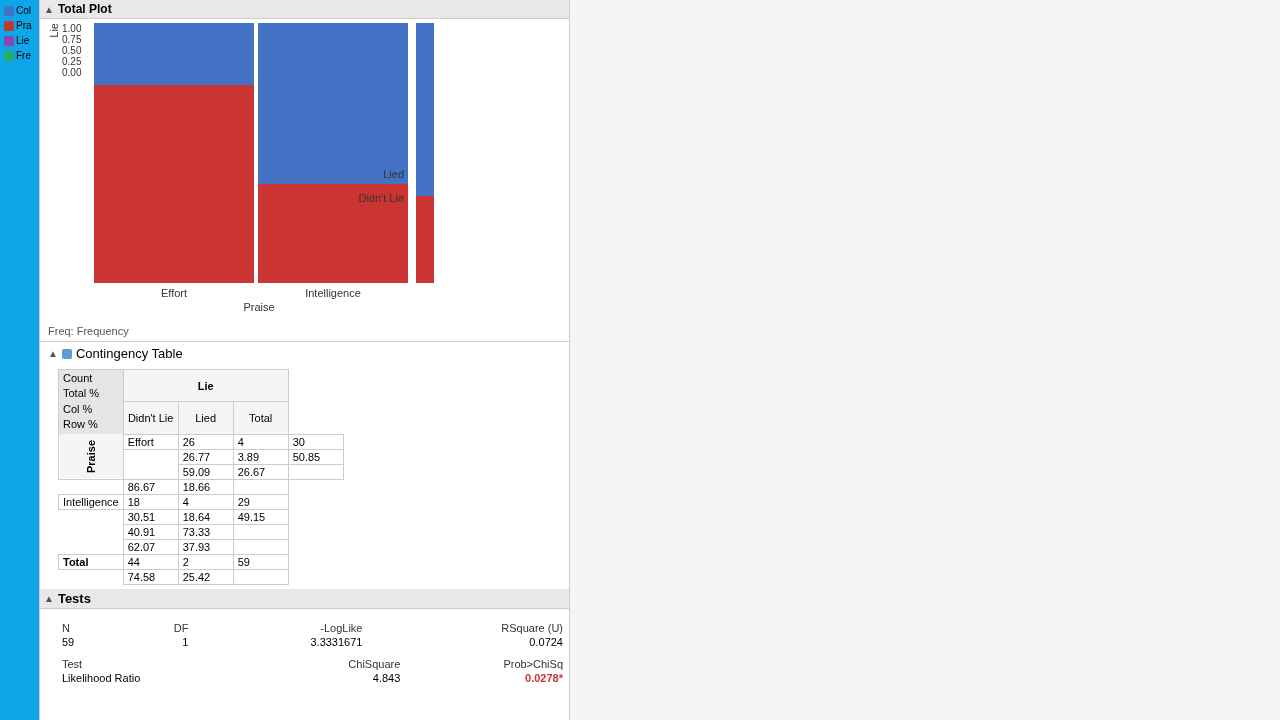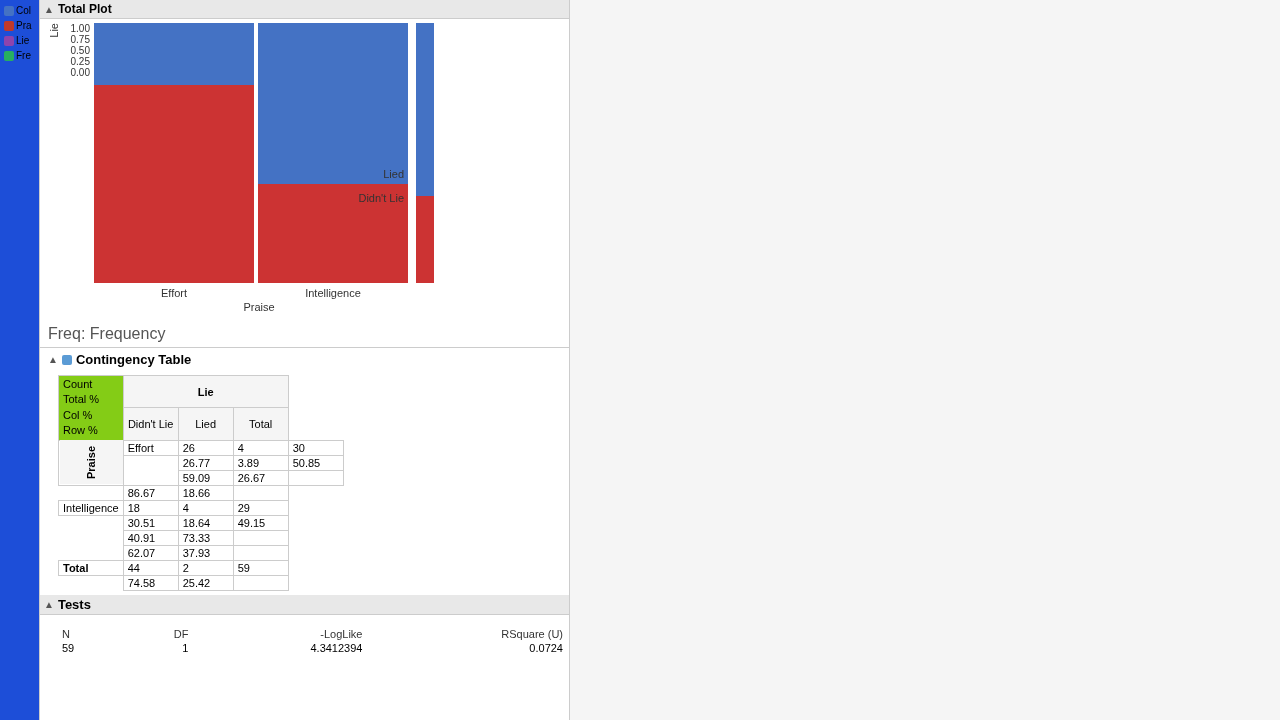--- a/index.html
+++ b/index.html
@@ -9,21 +9,21 @@
       background: #f0f0f0;
       display: flex;
       width: 1280px;
       height: 720px;
       overflow: hidden;
     }
 
     
     .sidebar {
       width: 40px;
-      background: #1d4ed8;
+      background: #0ea5e9;
       border-right: 1px solid #ccc;
       display: flex;
       flex-direction: column;
       padding: 4px 2px;
       gap: 2px;
       flex-shrink: 0;
     }
     .sidebar-item {
       display: flex;
       align-items: center;
@@ -88,21 +88,21 @@
     }
 
     .y-ticks {
       display: flex;
       flex-direction: column;
       justify-content: space-between;
       font-size: 10px;
       color: #333;
       padding-bottom: 20px;
       width: 32px;
-      text-align: right;
+      text-align: left;
       padding-right: 4px;
     }
 
     .plot-area {
       display: flex;
       flex-direction: column;
       position: relative;
     }
 
     .mosaic-bars {
@@ -152,21 +152,21 @@
     .x-label-legend { width: 30px; }
 
     .x-axis-title {
       text-align: center;
       font-size: 11px;
       color: #333;
       margin-top: 2px;
     }
 
     .freq-note {
-      font-size: 16px;
+      font-size: 11px;
       color: #555;
       padding: 4px 8px;
     }
 
     
     .contingency-section {
       padding: 4px 8px;
     }
 
     .ct-table {
@@ -198,21 +198,21 @@
       writing-mode: vertical-rl;
       transform: rotate(180deg);
       text-align: center;
       font-weight: bold;
       background: #f5f5f5;
       vertical-align: middle;
     }
     .ct-table .corner-cell {
       text-align: left;
       vertical-align: top;
-      background: #84cc16;
+      background: #e5e5e5;
       line-height: 1.4;
     }
 
     
     .tests-section {
       padding: 4px 8px;
       margin-top: 4px;
     }
     .tests-header {
       display: flex;
@@ -316,21 +316,21 @@
         <div class="x-axis-title" style="margin-left:-18px;">Praise</div>
       </div>
     </div>
   </div>
 
   <div class="freq-note">Freq: Frequency</div>
 
   <div style="display:flex; align-items:center; gap:4px; padding:4px 8px; border-top:1px solid #ccc;">
     <span style="font-size:10px; color:#555;">▲</span>
     <span style="width:10px; height:10px; background:#5b9bd5; border-radius:2px; display:inline-block;"></span>
-    <span style="font-weight:bold; font-size:13px;">Contingency Table</span>
+    <span style="font-weight:normal; font-size:13px;">Contingency Table</span>
   </div>
 
   <div class="contingency-section">
     <table class="ct-table">
       <thead>
         <tr>
           <td rowspan="2" class="corner-cell">
             <div>Count</div>
             <div>Total %</div>
             <div>Col %</div>
@@ -427,23 +427,39 @@
           <th class="align-left">N</th>
           <th>DF</th>
           <th>-LogLike</th>
           <th>RSquare (U)</th>
         </tr>
       </thead>
       <tbody>
         <tr>
           <td class="align-left">59</td>
           <td>1</td>
-          <td>4.3412394</td>
+          <td>3.3331671</td>
           <td>0.0724</td>
         </tr>
       </tbody>
     </table>
 
+    <table class="tests-table" style="margin-top:6px;">
+      <thead>
+        <tr>
+          <th class="align-left">Test</th>
+          <th>ChiSquare</th>
+          <th>Prob&gt;ChiSq</th>
+        </tr>
+      </thead>
+      <tbody>
+        <tr>
+          <td class="align-left">Likelihood Ratio</td>
+          <td>4.843</td>
+          <td class="red-text">0.0278*</td>
+        </tr>
+      </tbody>
+    </table>
   </div>
 
 </div>
 
 <div class="right-panel"></div>
 
 </body></html>

